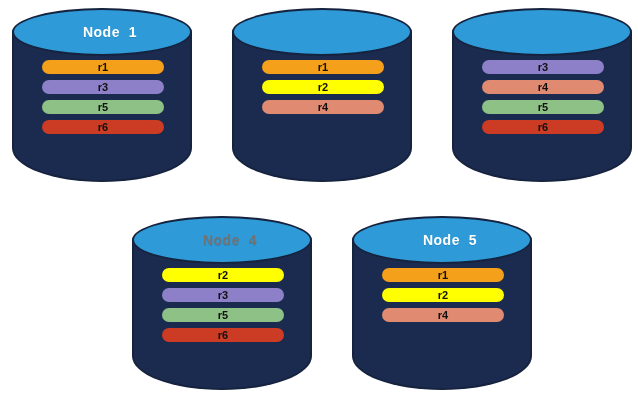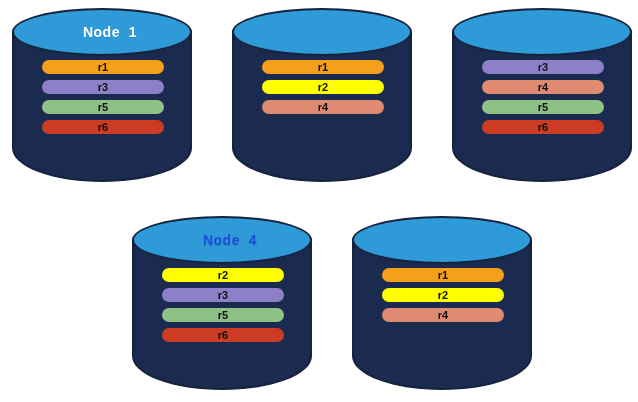--- a/index.html
+++ b/index.html
@@ -131,24 +131,25 @@
     </div>
     <div class="node" style="left: 132px; top: 216px;">
       <div class="node-body" style="background: rgb(27, 43, 79); border-color: rgb(22, 35, 63);"></div>
       <div class="replica-list">
         <div class="replica" style="background: rgb(255, 255, 0);">r2</div>
         <div class="replica" style="background: rgb(141, 128, 200);">r3</div>
         <div class="replica" style="background: rgb(141, 193, 133);">r5</div>
         <div class="replica" style="background: rgb(204, 59, 35);">r6</div>
       </div>
       <div class="node-top" style="background: rgb(46, 154, 216); border-color: rgb(22, 35, 63);"></div>
-      <div class="node-title" style="color: #1d4ed8;">Node  4</div>
+      <div class="node-title" style="color: #737373;">Node  4</div>
     </div>
     <div class="node" style="left: 352px; top: 216px;">
       <div class="node-body" style="background: rgb(27, 43, 79); border-color: rgb(22, 35, 63);"></div>
       <div class="replica-list">
         <div class="replica" style="background: rgb(245, 160, 26);">r1</div>
         <div class="replica" style="background: rgb(255, 255, 0);">r2</div>
         <div class="replica" style="background: rgb(224, 138, 114);">r4</div>
       </div>
       <div class="node-top" style="background: rgb(46, 154, 216); border-color: rgb(22, 35, 63);"></div>
+      <div class="node-title" style="color: rgb(255, 255, 255);">Node  5</div>
     </div>
   </div>
 
 </body></html>

